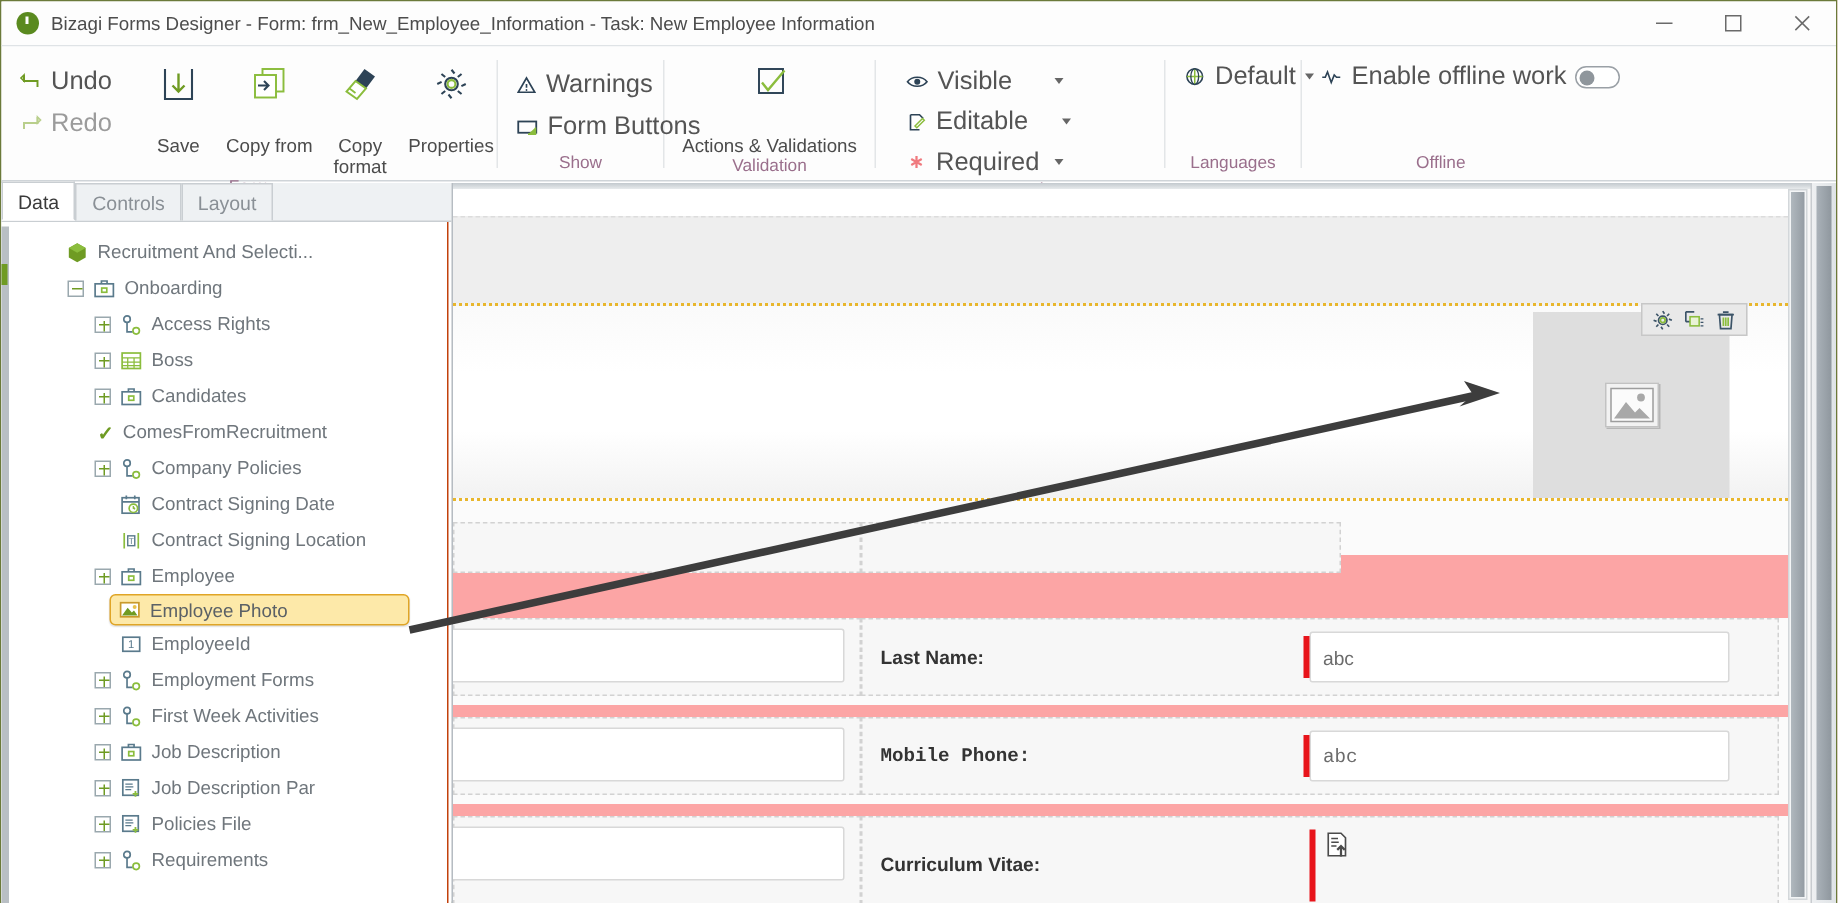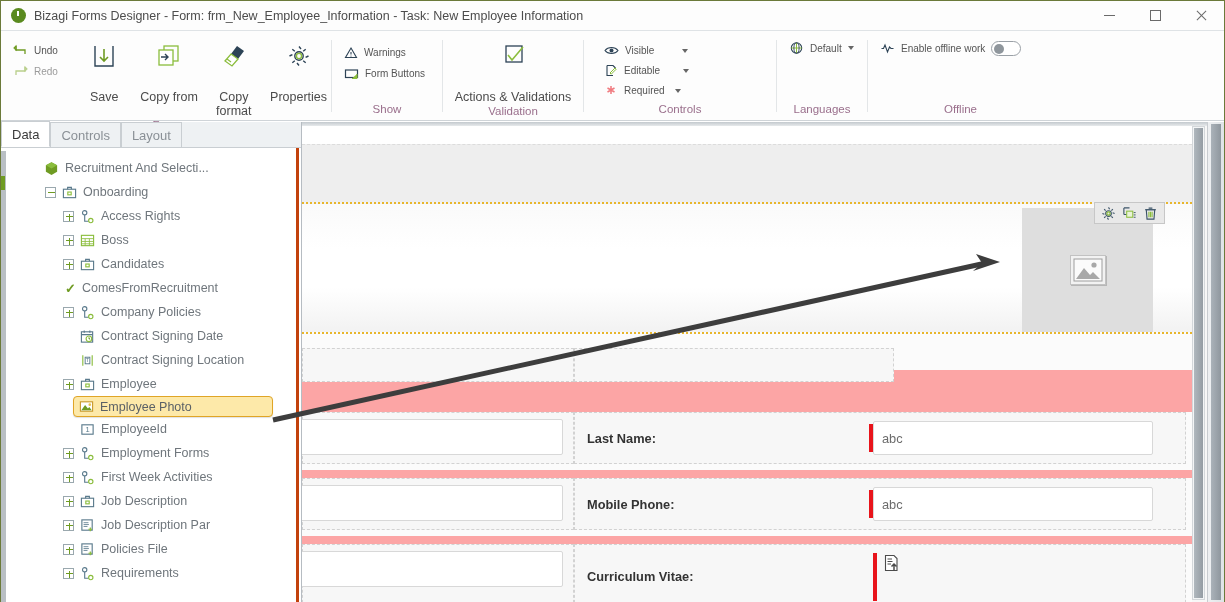--- a/index.html
+++ b/index.html
@@ -64,21 +64,21 @@
     height: 18px; line-height: 15px; text-align: center;
     font-size: 11.5px; color: #9a6f8c;
   }
   .rsep { width: 1px; background: #e3e6e8; height: 72px;
           align-self: center; }
 
   
   .stack-small { display: flex; flex-direction: column;
                  padding: 6px 10px 0 8px; gap: 4px; }
   .sbtn { display: flex; align-items: center; gap: 6px;
-          font-size: 10px; color: #545454; padding: 2px 4px;
+          font-size: 17px; color: #545454; padding: 2px 4px;
           white-space: nowrap; }
   .sbtn.dim { color: #9b9b9b; }
 
   
   .bigbtn {
     width: 74px; display: flex; flex-direction: column; align-items: center;
     padding-top: 3px; text-align: center;
   }
   .bigbtn .ico { height: 34px; display:flex; align-items:center;
                  justify-content:center; }
@@ -120,21 +120,21 @@
     border-left: 1px solid #c9ced2; border-top: 1px solid #c9ced2;
     border-right: 1px solid #c9ced2; background: #eef1f3;
   }
   .tab.active {
     background: #ffffff; color: #3a3a3a; height: 26px;
     border-bottom: 1px solid #ffffff; position: relative; z-index: 2;
   }
   .tree {
     position: absolute; left: 0; top: 26px; width: 298px; height: 454px;
     background: #fff; overflow: hidden; padding-top: 8px;
-    border-right: 3px solid #c2410c;
+    border-right: 1px solid #c2410c;
   }
   .tnode {
     display: flex; align-items: center; height: 24px;
     font-size: 12.5px; color: #6f767c; white-space: nowrap;
   }
   .tnode.sel {
     background: #fde9a9;
     border: 1px solid #e0a526; border-radius: 4px;
     height: 21px; margin-left: 72px; width: 200px;
     box-shadow: 0 1px 1px rgba(0,0,0,.12);
@@ -738,21 +738,21 @@
         </div>
         <div class="cell" style="left:272px; top:0; width:612px; height:52px;">
           <div class="flabel">Last Name:</div>
           <div class="finput" style="left:298px; top:8px; width:280px; height:34px;">
             <div class="reqbar"></div>
             <span class="ph">abc</span>
           </div>
         </div>
       </div>
 
-      <div class="row-band" style="top:352px; height:58px;">
+      <div class="row-band" style="top:352px; height:58px;font-family:Liberation Mono, monospace;">
         <div class="cell" style="left:0; top:0; width:272px; height:52px;">
           <div class="finput" style="left:-60px; top:6px; width:320px; height:36px;">
             
           </div>
         </div>
         <div class="cell" style="left:272px; top:0; width:612px; height:52px;">
           <div class="flabel">Mobile Phone:</div>
           <div class="finput" style="left:298px; top:8px; width:280px; height:34px;">
             <div class="reqbar"></div>
             <span class="ph">abc</span>

